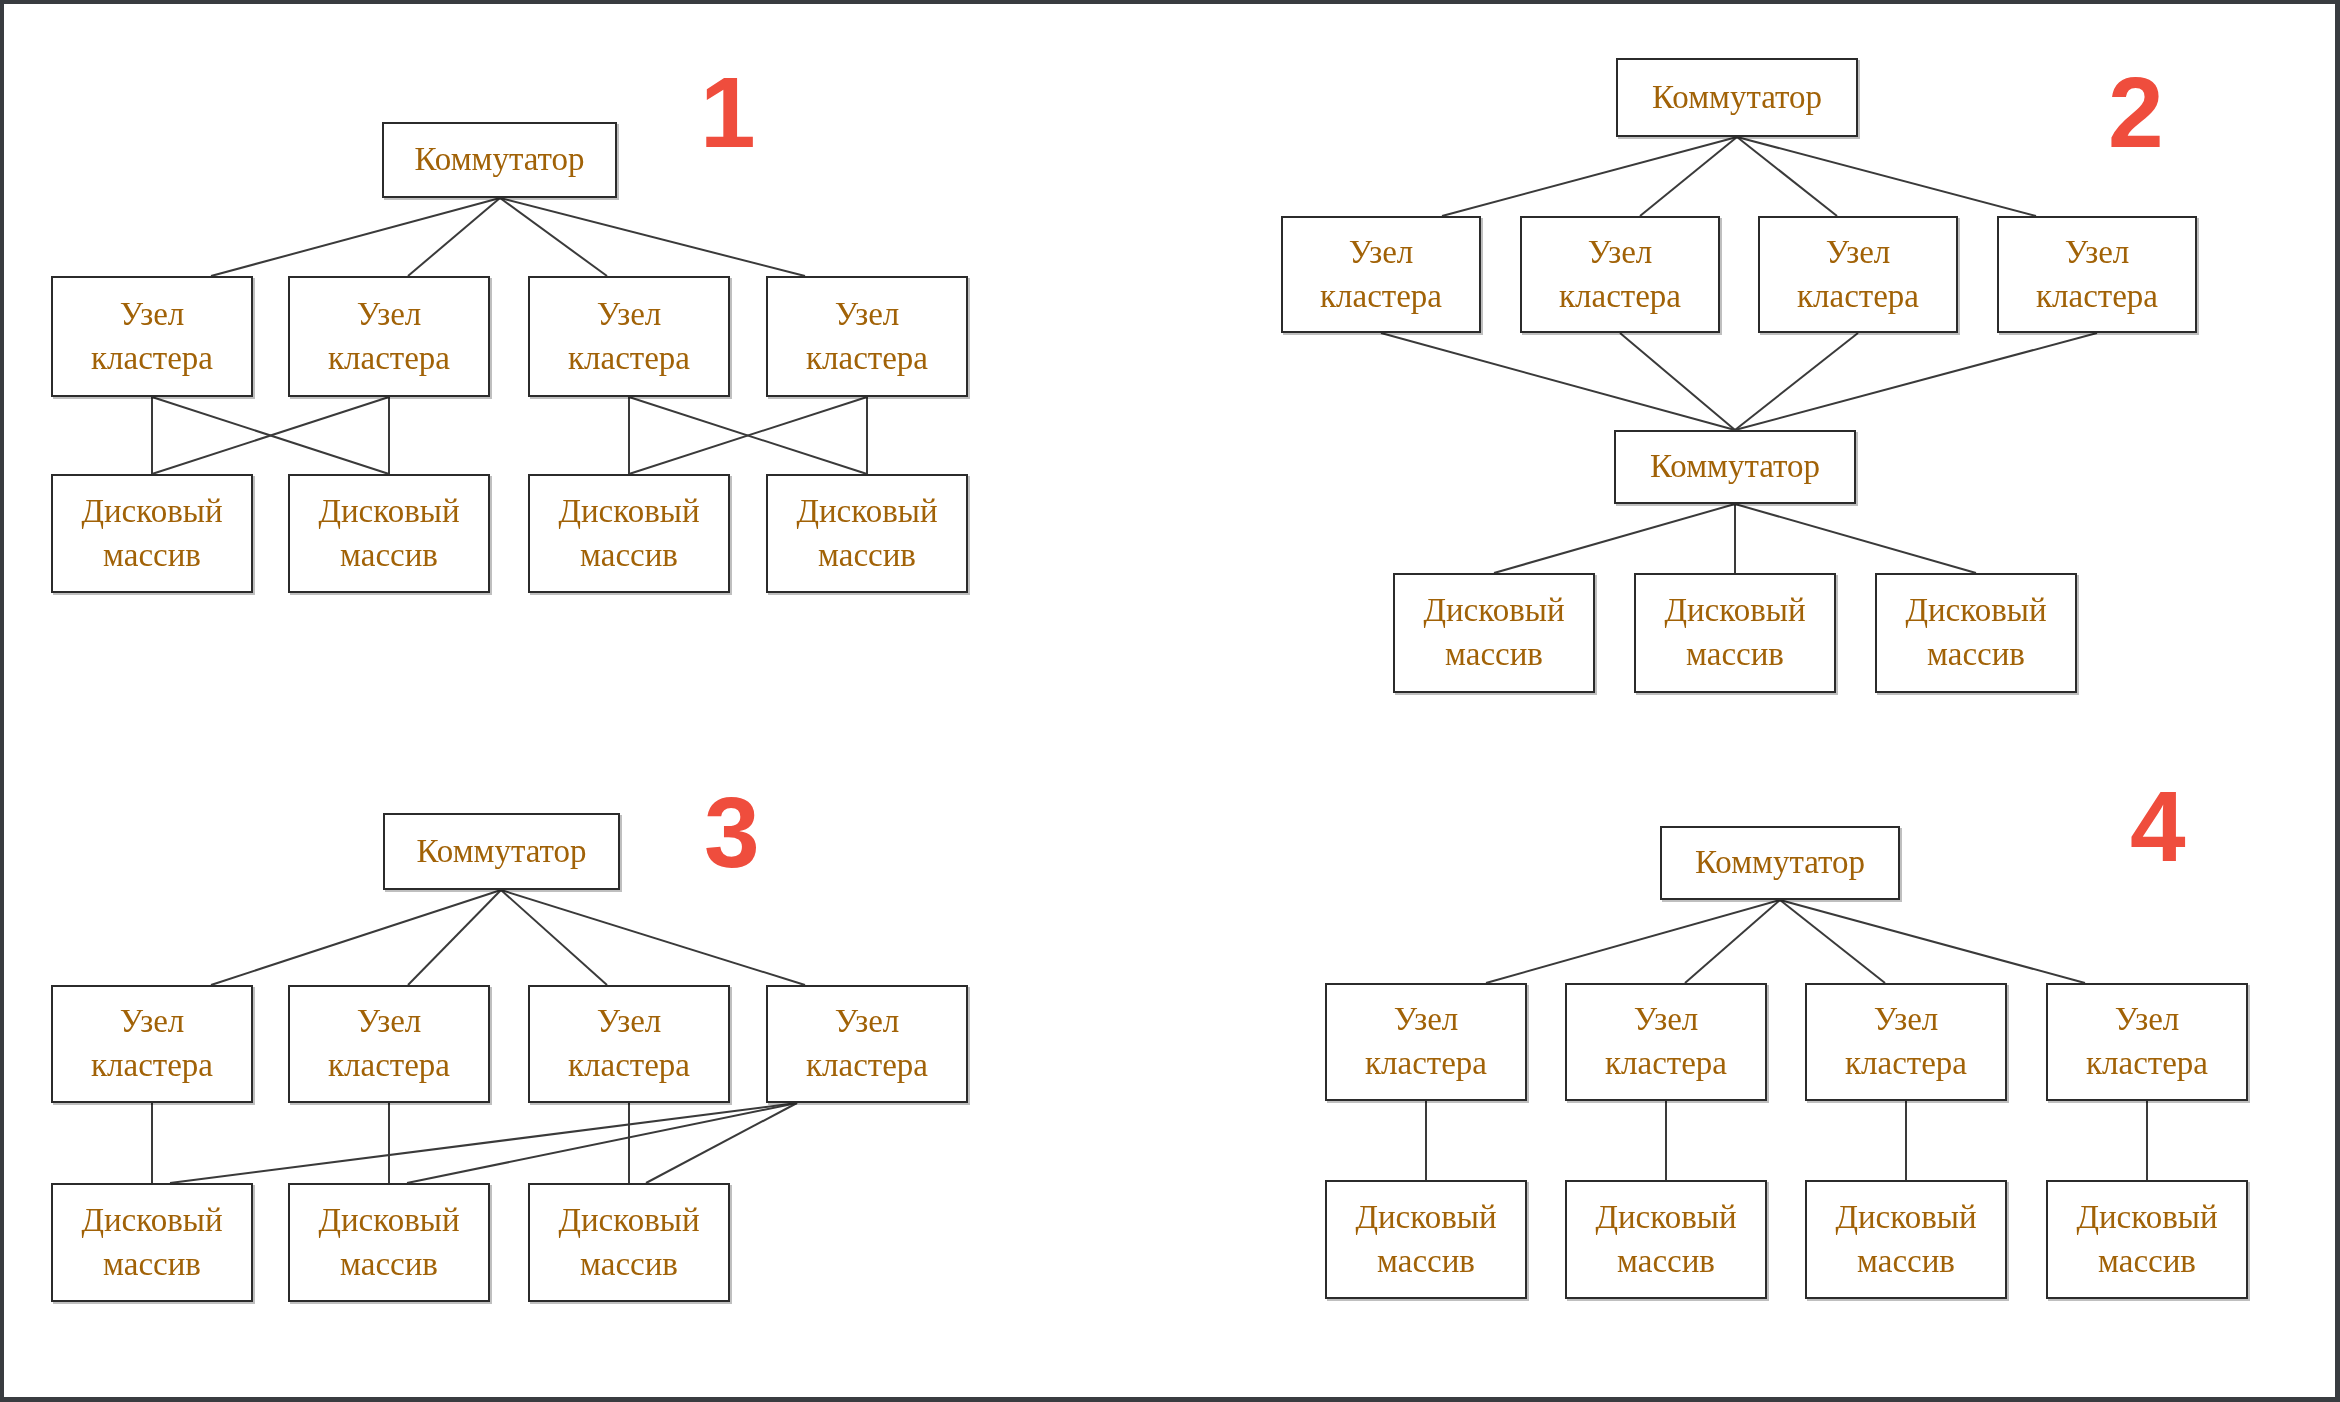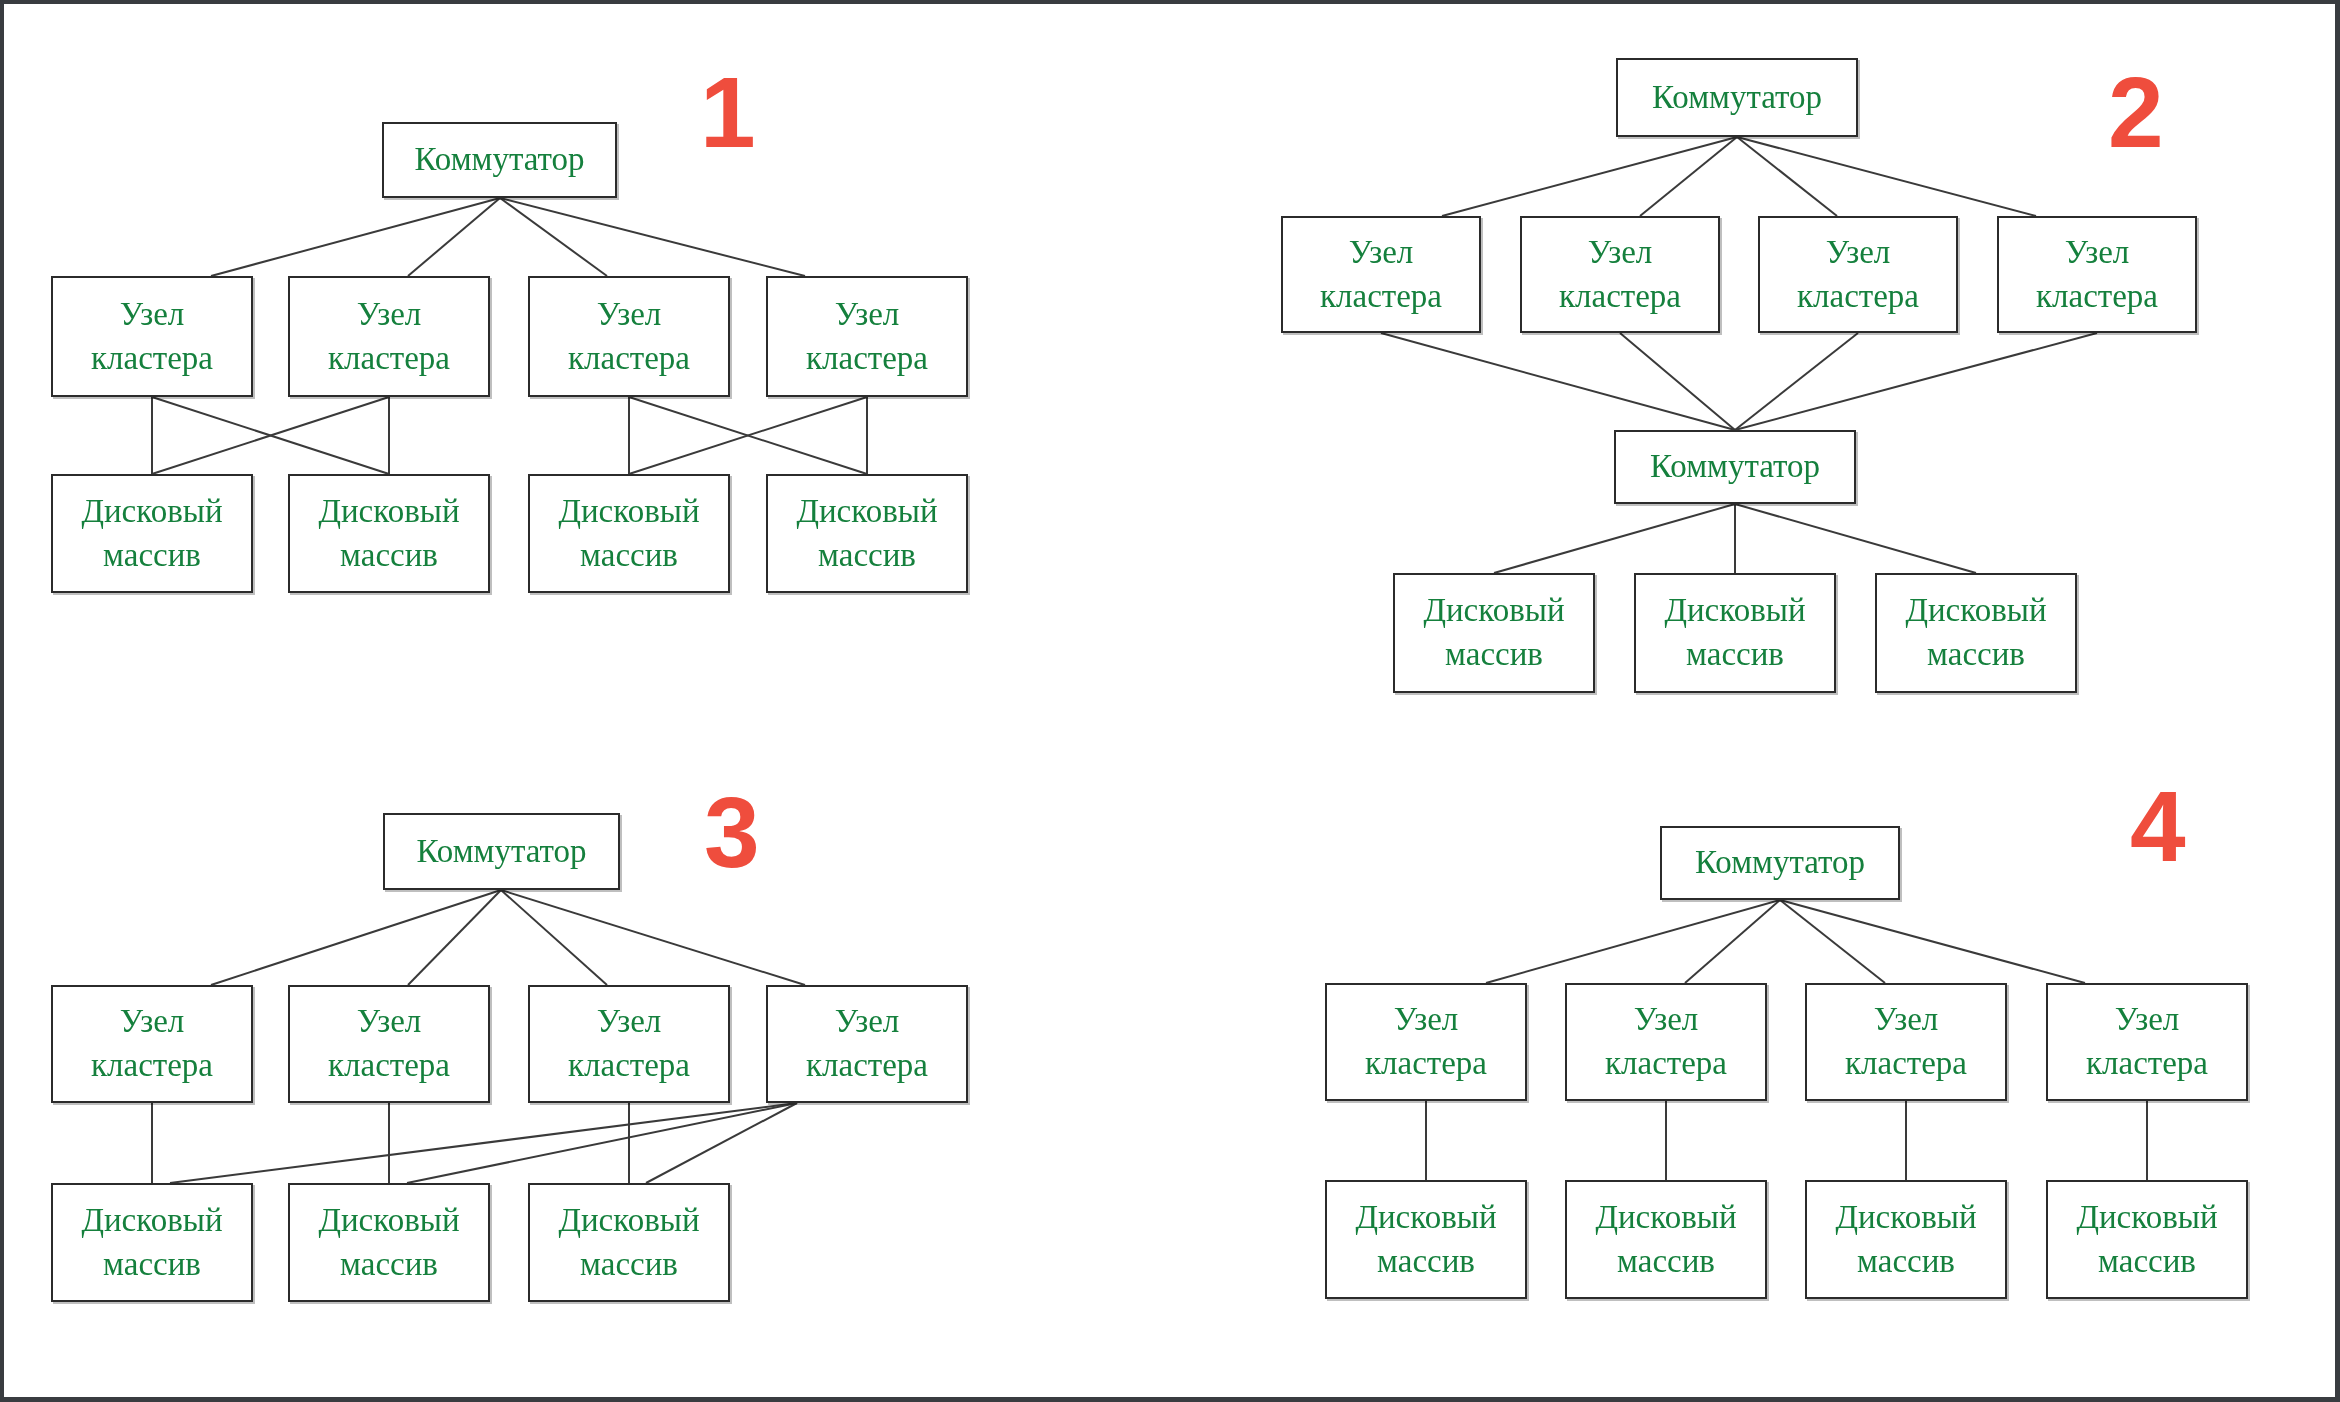--- a/index.html
+++ b/index.html
@@ -6,21 +6,21 @@
   .page{
     position:relative;width:2340px;height:1402px;background:#ffffff;
     overflow:hidden;font-family:"Liberation Serif",serif;
   }
   .frame{position:absolute;inset:0;border:4px solid #393c40;border-right-width:5px;border-bottom-width:5px;pointer-events:none;z-index:5;}
   .wires{position:absolute;left:0;top:0;z-index:1;}
   .box{
     position:absolute;z-index:2;display:flex;align-items:center;justify-content:center;
     text-align:center;background:#ffffff;border:2px solid #2b2b2b;
     box-shadow:2px 2px 0 rgba(0,0,0,0.25);
-    font-size:33px;line-height:1.32;color:#15803d;box-sizing:border-box;padding:0 24px;
+    font-size:33px;line-height:1.32;color:#a16207;box-sizing:border-box;padding:0 24px;
   }
   .switch{padding:0 8px;}
   .num{
     position:absolute;z-index:3;font-family:"Liberation Sans",sans-serif;
     font-weight:bold;font-size:100px;line-height:1;color:#ef4d3d;
   }
 </style>
 </head>
 <body>
 

